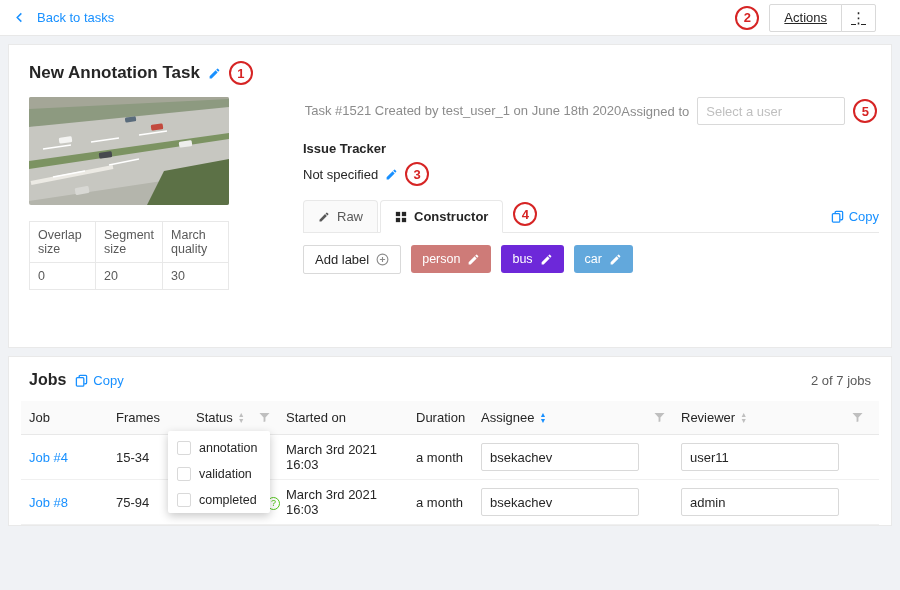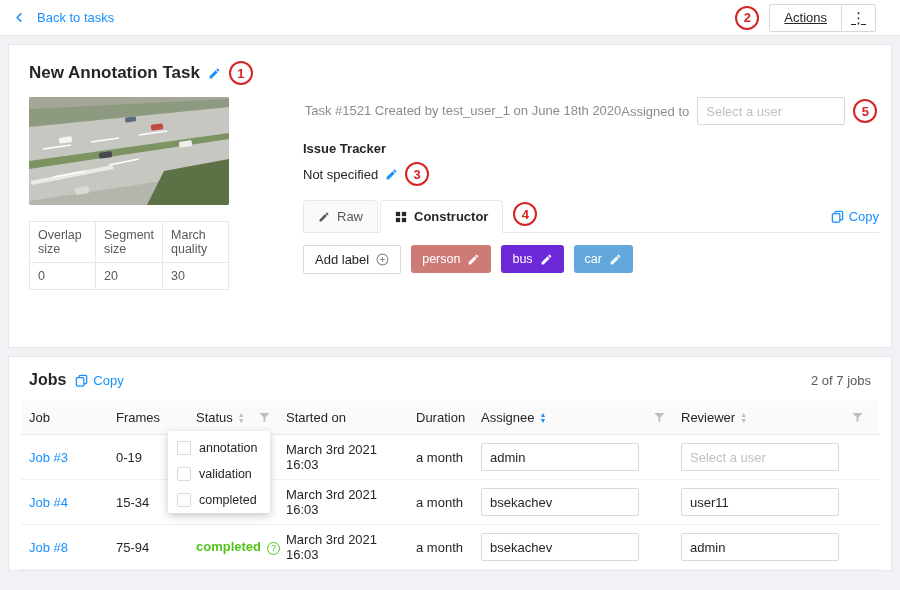--- a/index.html
+++ b/index.html
@@ -373,29 +373,20 @@
                 <svg viewBox="0 0 12 12">
                   <path d="M0.5 1h11L7 6v4.3L5 11V6z"></path>
                 </svg>
               </span>
           </span>
         </th>
       </tr>
     </thead>
     <tbody>
       <tr>
-        <td><span class="link">Job #3</span></td>
-        <td>0-19</td>
-        <td></td>
-        <td>March 3rd 2021 16:03</td>
-        <td>a month</td>
-        <td><input class="txt-input cell-input" value="admin" style=""></td>
-        <td><input class="txt-input cell-input" placeholder="Select a user" style=""></td>
-      </tr>
-      <tr>
         <td><span class="link">Job #4</span></td>
         <td>15-34</td>
         <td></td>
         <td>March 3rd 2021 16:03</td>
         <td>a month</td>
         <td><input class="txt-input cell-input" value="bsekachev" style=""></td>
         <td><input class="txt-input cell-input" value="user11" style=""></td>
       </tr>
       <tr>
         <td><span class="link">Job #8</span></td>

